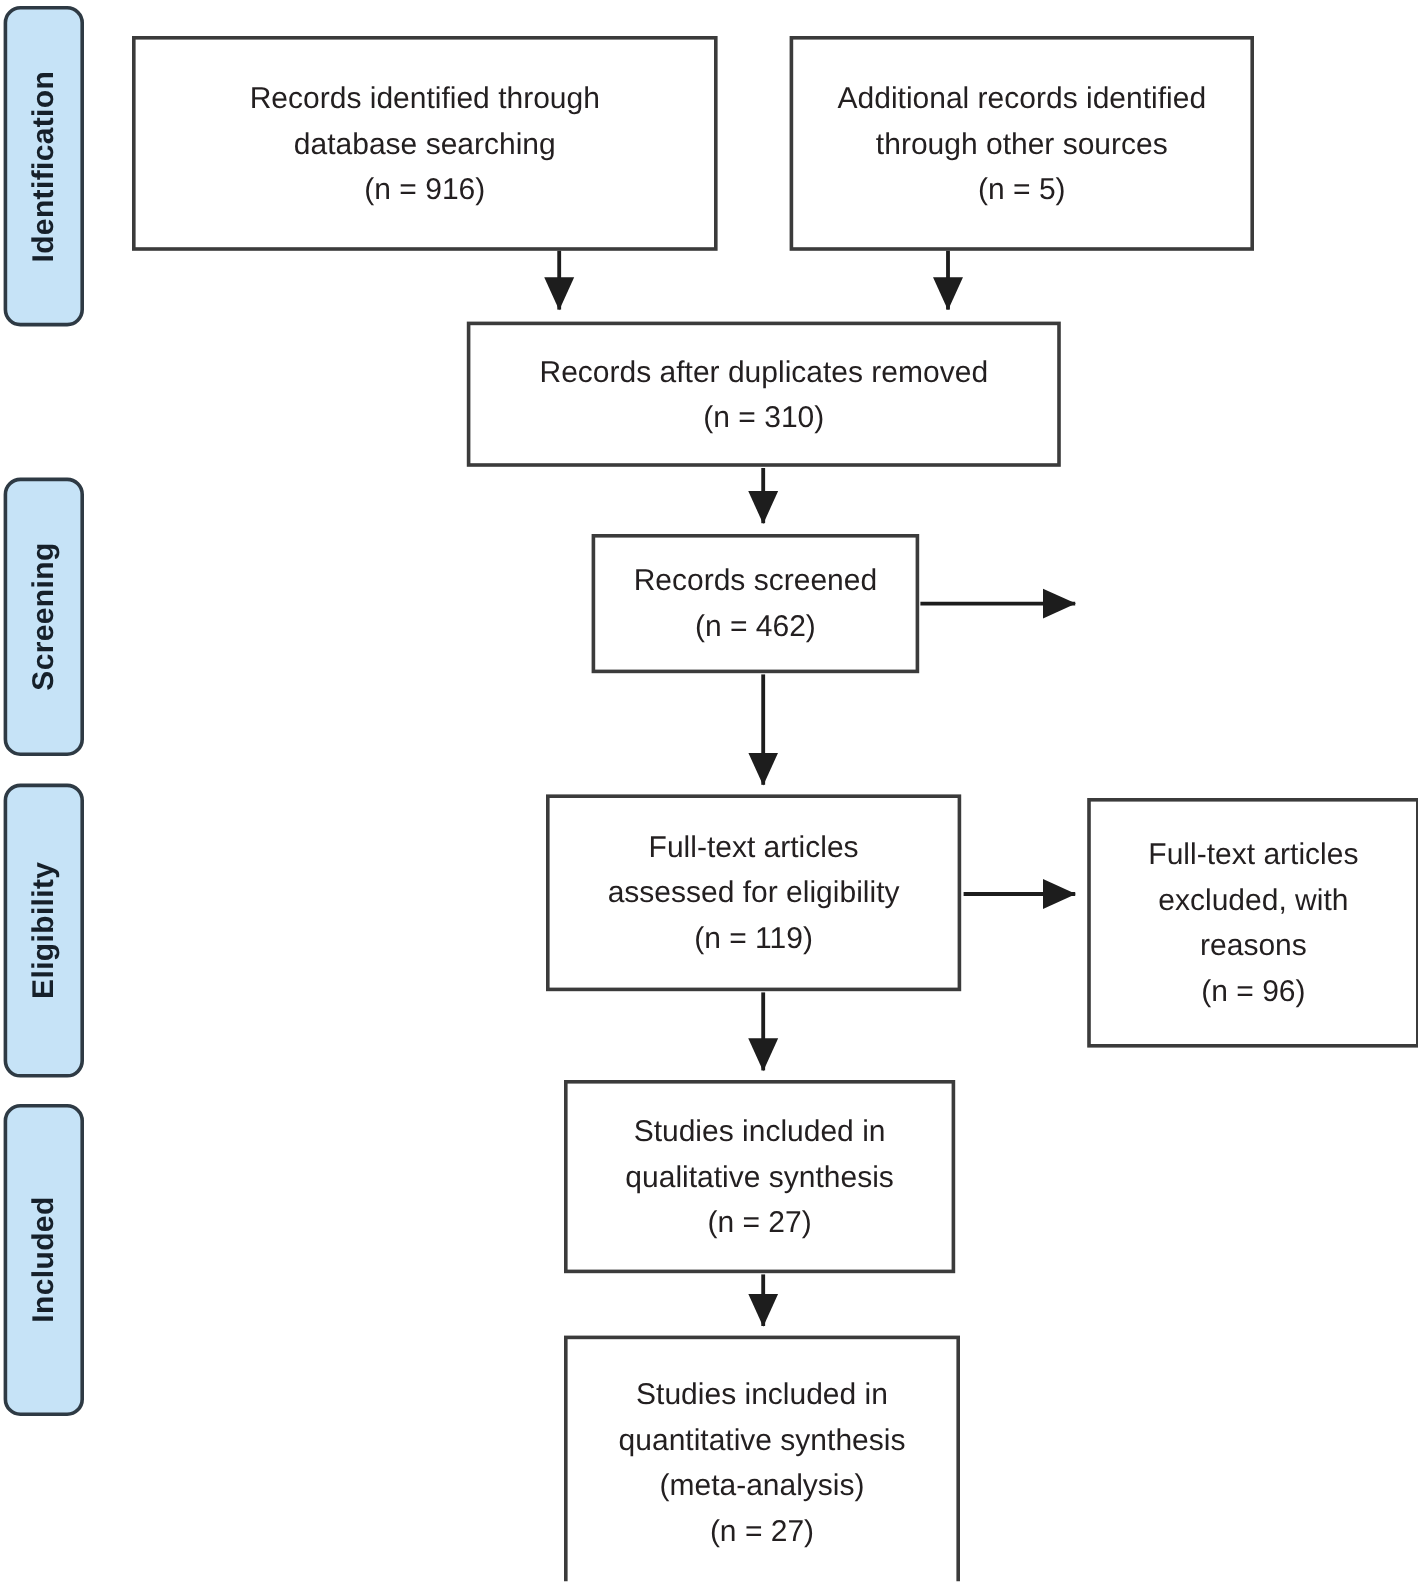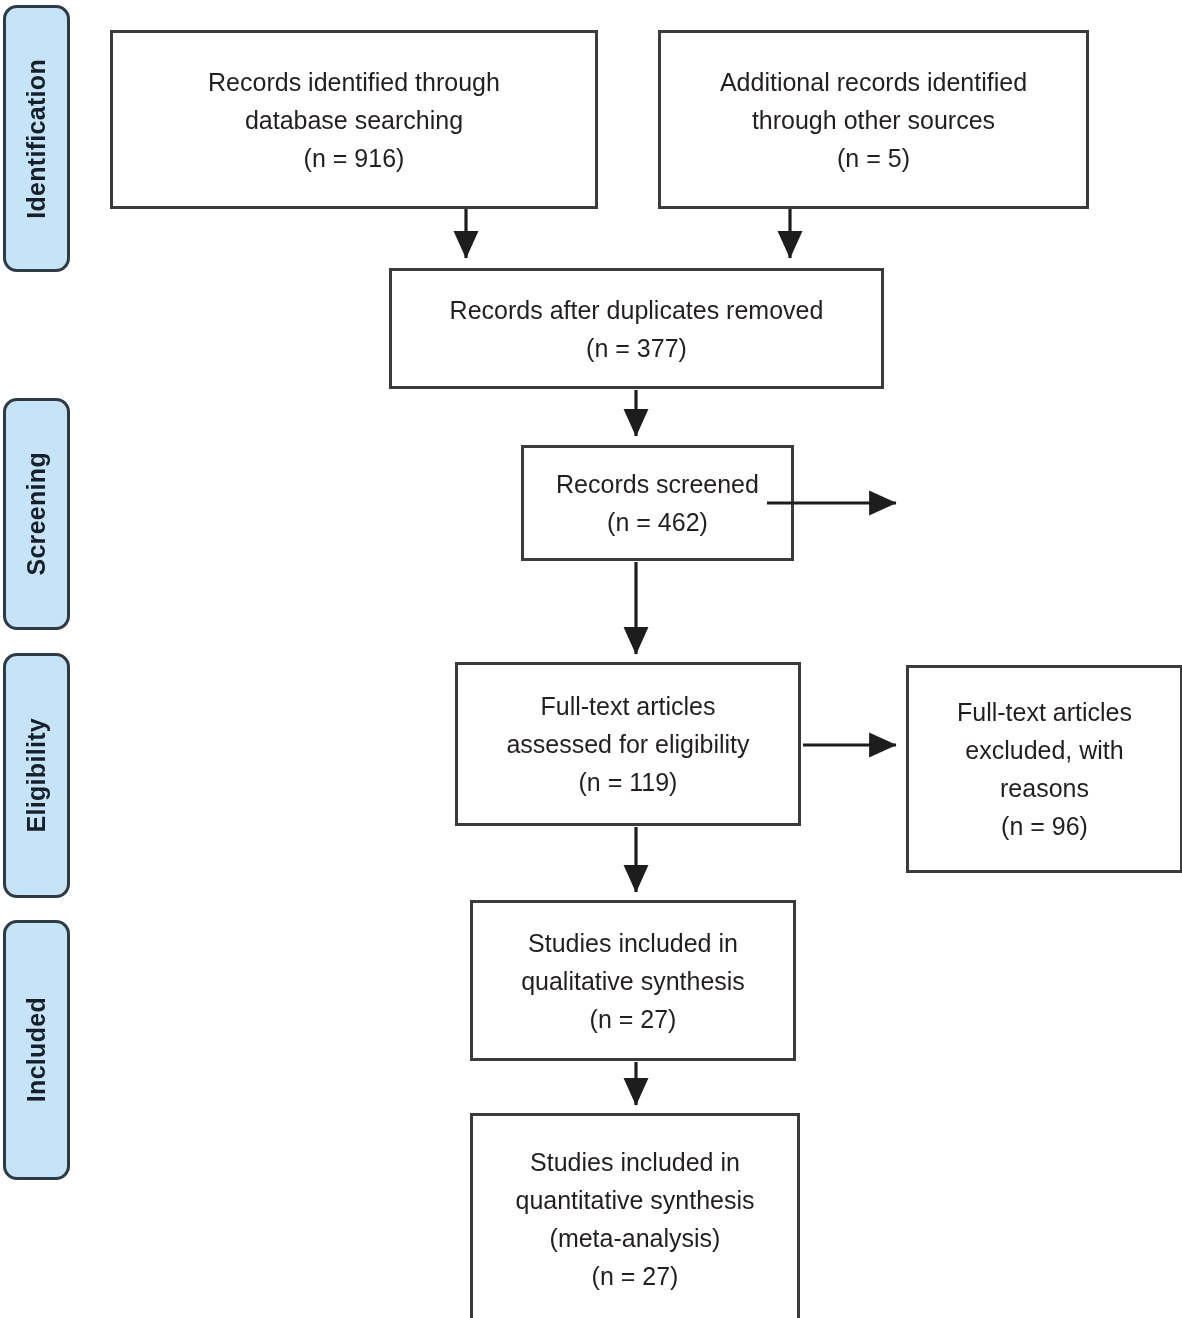--- a/index.html
+++ b/index.html
@@ -88,32 +88,32 @@
   <div class="phase-tab" style="left:3px; top:920px; width:67px; height:260px;">
     <span class="phase-label">Included</span>
   </div>
 
   <div class="flow-box" style="left:110px; top:30px; width:488px; height:179px;">
     <span class="box-text">Records identified through
 database searching
 (n = 916)</span>
   </div>
 
-  <div class="flow-box" style="left:658px; top:30px; width:431px; height:179px;">
+  <div class="flow-box" style="left:658px; top:30px; width:387px; height:179px;">
     <span class="box-text">Additional records identified
 through other sources
 (n = 5)</span>
   </div>
 
   <div class="flow-box" style="left:389px; top:268px; width:495px; height:121px;">
     <span class="box-text">Records after duplicates removed
-(n = 377)</span>
+(n = 310)</span>
   </div>
 
-  <div class="flow-box" style="left:493px; top:445px; width:273px; height:116px;margin-left:28px;">
+  <div class="flow-box" style="left:493px; top:445px; width:273px; height:116px;">
     <span class="box-text">Records screened
 (n = 462)</span>
   </div>
 
 
   <div class="flow-box" style="left:455px; top:662px; width:346px; height:164px;">
     <span class="box-text">Full-text articles
 assessed for eligibility
 (n = 119)</span>
   </div>

